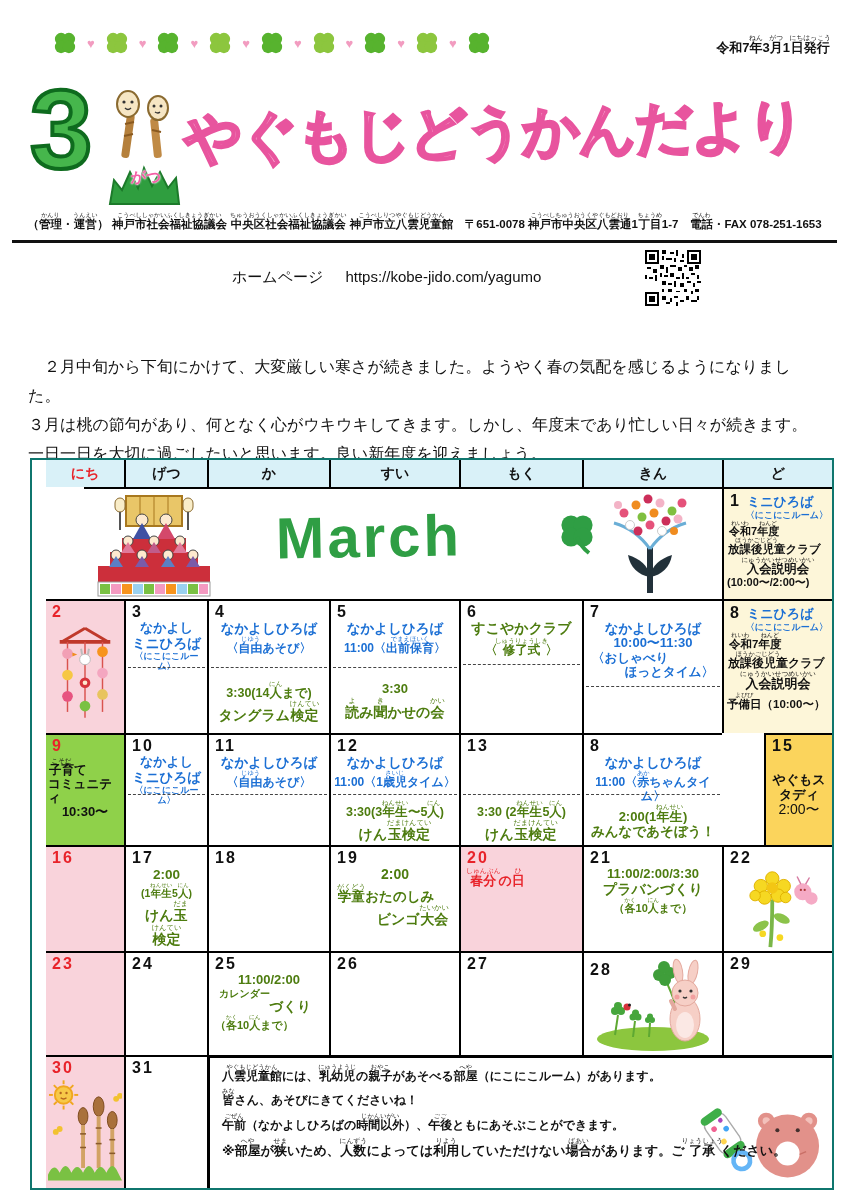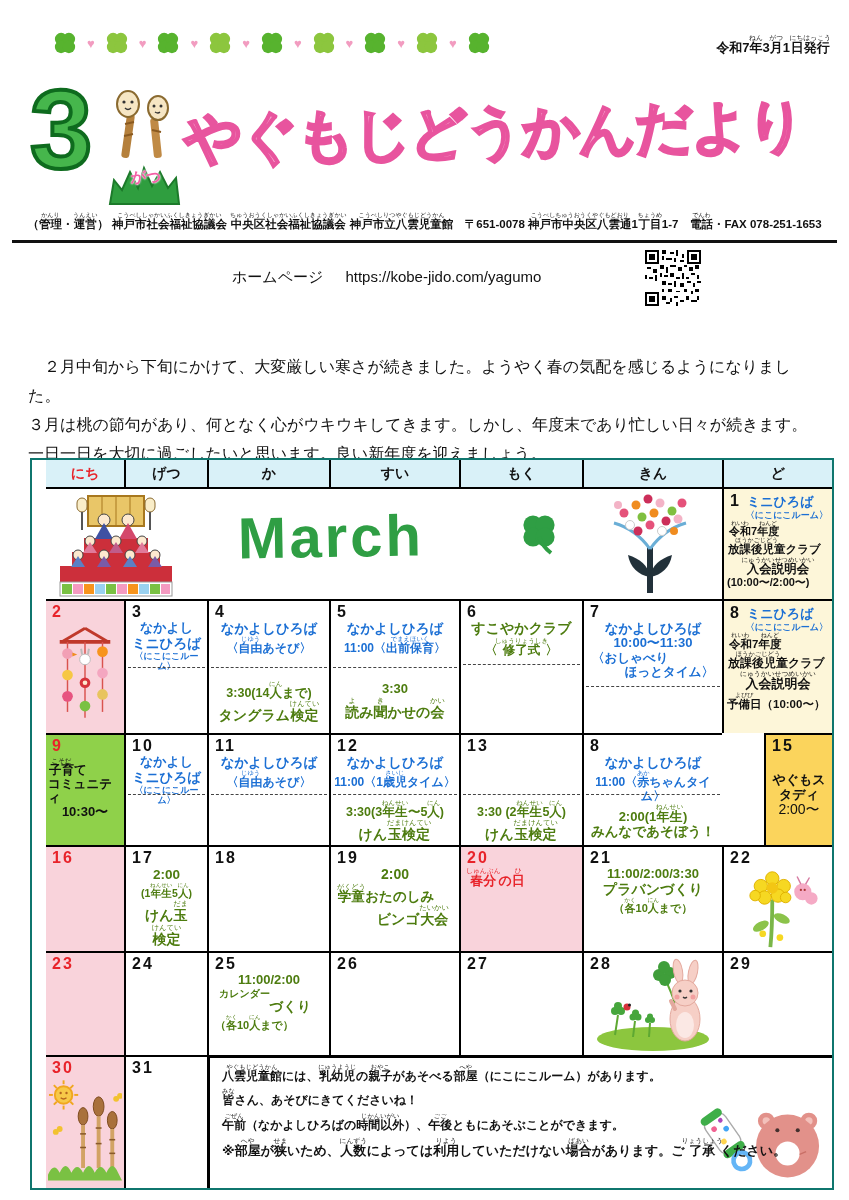--- a/index.html
+++ b/index.html
@@ -45,21 +45,21 @@
   .t-blue{color:#1b6fd4;font-weight:bold;}
   .t-pink{color:#4d7c0f;font-weight:bold;}
   .t-red{color:#e8232a;font-weight:bold;}
   .ctr{text-align:center;}
   .room{font-size:9px;text-align:center;}
   .split{display:flex;flex-direction:column;height:100%;}
   .split .top{flex:0 0 auto;}
   .split .bot{flex:1 1 auto;border-top:1.6px dashed #444;margin:0 2px;display:flex;flex-direction:column;
               justify-content:center;text-align:center;padding:2px 0;}
   .h64{height:66px;} .h62{height:63px;} .h84{height:85px;} .h58{height:59px;}
-  .march-cell{display:block;}
+  .march-cell{display:block;margin-left:38px;}
   .march-word{position:absolute;left:192px;top:16px;font-size:58px;font-weight:bold;color:#2f9e44;
               letter-spacing:3px;transform:rotate(-1deg);}
   .march-clover{position:absolute;left:472px;top:22px;}
   .d1head{display:flex;align-items:baseline;gap:8px;padding:3px 0 0 6px;}
   .d1head .n{font-size:16px;font-weight:bold;}
   
   .notice{grid-column:3 / -1;border-left:3px solid #000;border-top:3px solid #000;padding:6px 8px 2px 12px;}
   .notice .ln{position:relative;z-index:1;font-weight:bold;font-size:12px;line-height:1.95;}
   .notice .ln4{font-size:13px;}
   .notice svg{position:absolute;right:4px;bottom:4px;z-index:0;}
@@ -477,21 +477,21 @@
       <div class="t-pink" style="font-size:13.5px;text-align:right;padding-right:18px">づくり</div>
       <div class="t-pink" style="font-size:11px;padding-left:6px">（<ruby>各<rt>かく</rt></ruby>10<ruby>人<rt>にん</rt></ruby>まで）</div>
     </div>
     <div class="cell">
       <span class="num">26</span>
     </div>
     <div class="cell">
       <span class="num">27</span>
     </div>
     <div class="cell">
-      <span class="num" style="position:absolute;left:0;top:0">28</span>
+      <span class="num" style="position:absolute;left:0;top:6px">28</span>
       <svg class="cimg" style="margin-top:4px" width="124" height="96" viewBox="0 0 124 96">
         <ellipse cx="62" cy="82" rx="56" ry="12" fill="#8cc63e"></ellipse>
         <line x1="24" y1="78" x2="27" y2="58" stroke="#5ea832" stroke-width="2"></line>
         <circle cx="24" cy="54" r="4" fill="#46a63c"></circle>
           <circle cx="30" cy="54" r="4" fill="#46a63c"></circle>
           <circle cx="27" cy="49" r="4" fill="#46a63c"></circle>
         <line x1="42" y1="80" x2="44" y2="64" stroke="#5ea832" stroke-width="2"></line>
         <circle cx="42" cy="60" r="3.5" fill="#46a63c"></circle>
           <circle cx="47" cy="60" r="3.5" fill="#46a63c"></circle>
           <circle cx="44.5" cy="56" r="3.5" fill="#46a63c"></circle>

